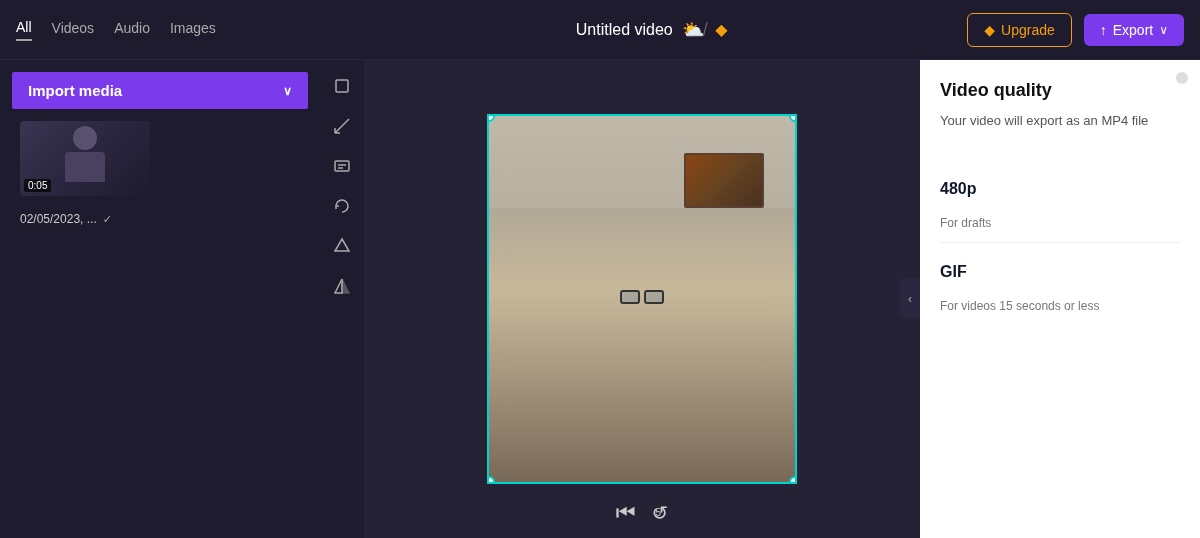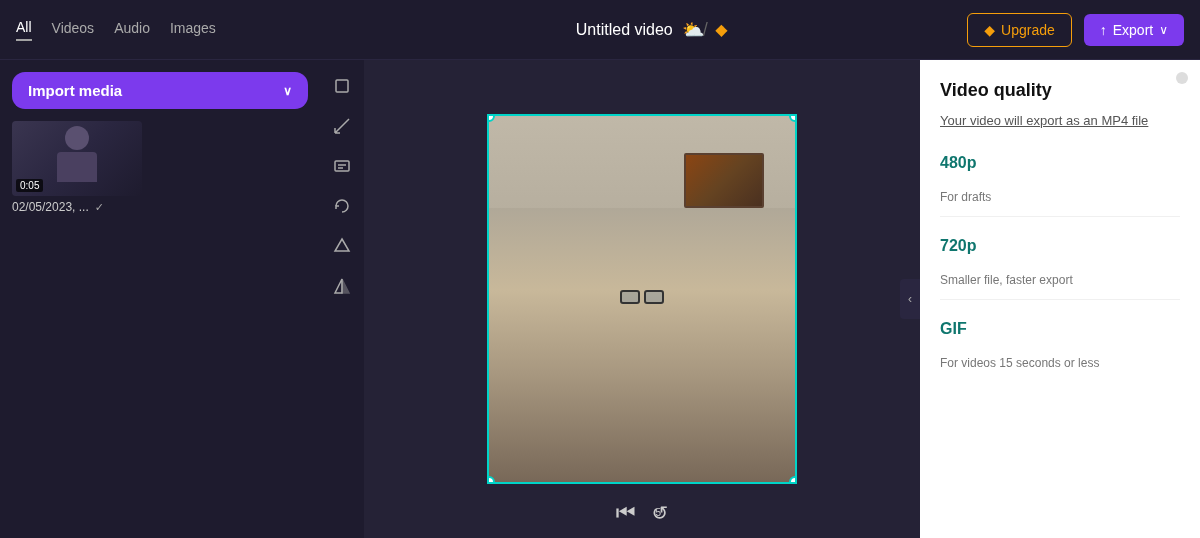--- a/index.html
+++ b/index.html
@@ -117,39 +117,40 @@
       flex-direction: column;
       gap: 12px;
     }
     .import-btn {
       display: flex;
       align-items: center;
       justify-content: space-between;
       background: #7c3aed;
       color: #fff;
       border: none;
-      border-radius: 13px;
+      border-radius: 2px;
       padding: 10px 16px;
       font-size: 15px;
       font-weight: 600;
       cursor: pointer;
       width: 100%;
     }
     .import-btn .chevron-down {
       font-size: 12px;
     }
     .media-grid {
       display: flex;
       flex-direction: column;
       gap: 8px;
     }
     .media-item {
       display: flex;
       flex-direction: column;
-      gap: 4px;
+      gap: 16px;
+      margin-left: 8px;
     }
     .media-thumbnail {
       width: 130px;
       height: 75px;
       background: #2d2a3e;
       border-radius: 4px;
       position: relative;
       overflow: hidden;
     }
     .media-thumbnail-inner {
@@ -364,35 +365,34 @@
     }
     .quality-title {
       font-size: 18px;
       font-weight: 600;
       color: #111;
       margin-bottom: 4px;
     }
     .quality-subtitle {
       font-size: 13px;
       color: #555;
-      margin-bottom: 6px;
-      text-decoration: underline;
+      margin-bottom: 32px;
     }
     .quality-option {
       padding: 12px 0;
       border-bottom: 1px solid #f0f0f0;
       cursor: pointer;
     }
     .quality-option:last-child {
       border-bottom: none;
     }
     .quality-option-title {
       font-size: 16px;
       font-weight: 600;
-      color: #0f766e;
+      color: #0f172a;
       display: flex;
       align-items: center;
       gap: 6px;
     }
     .hd-badge {
       background: #7c3aed;
       color: #fff;
       font-size: 10px;
       font-weight: 700;
       padding: 1px 4px;
@@ -539,24 +539,20 @@
   <div class="quality-panel">
     <div class="close-dot"></div>
     <div class="quality-title">Video quality</div>
     <div class="quality-subtitle">Your video will export as an MP4 file</div>
 
     <div class="quality-option">
       <div class="quality-option-title">480p</div>
       <div class="quality-option-desc">For drafts</div>
     </div>
 
-    <div class="quality-option">
-      <div class="quality-option-title">720p</div>
-      <div class="quality-option-desc">Smaller file, faster export</div>
-    </div>
 
 
     <div class="quality-option">
       <div class="quality-option-title">GIF</div>
       <div class="quality-option-desc">For videos 15 seconds or less</div>
     </div>
   </div>
 
 </div>
 

